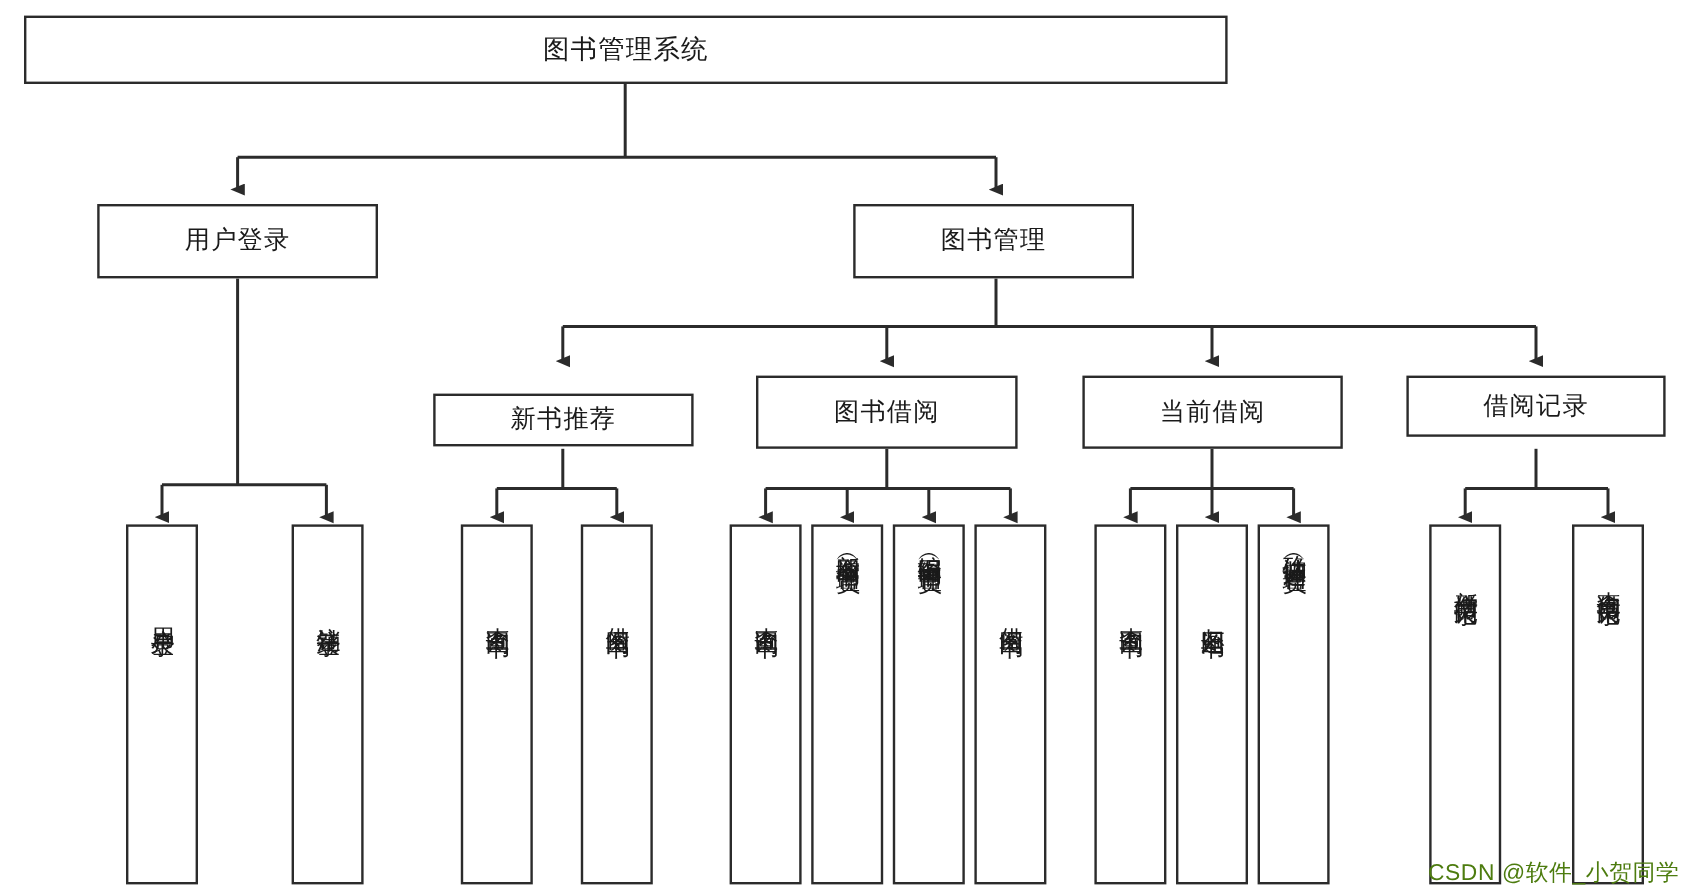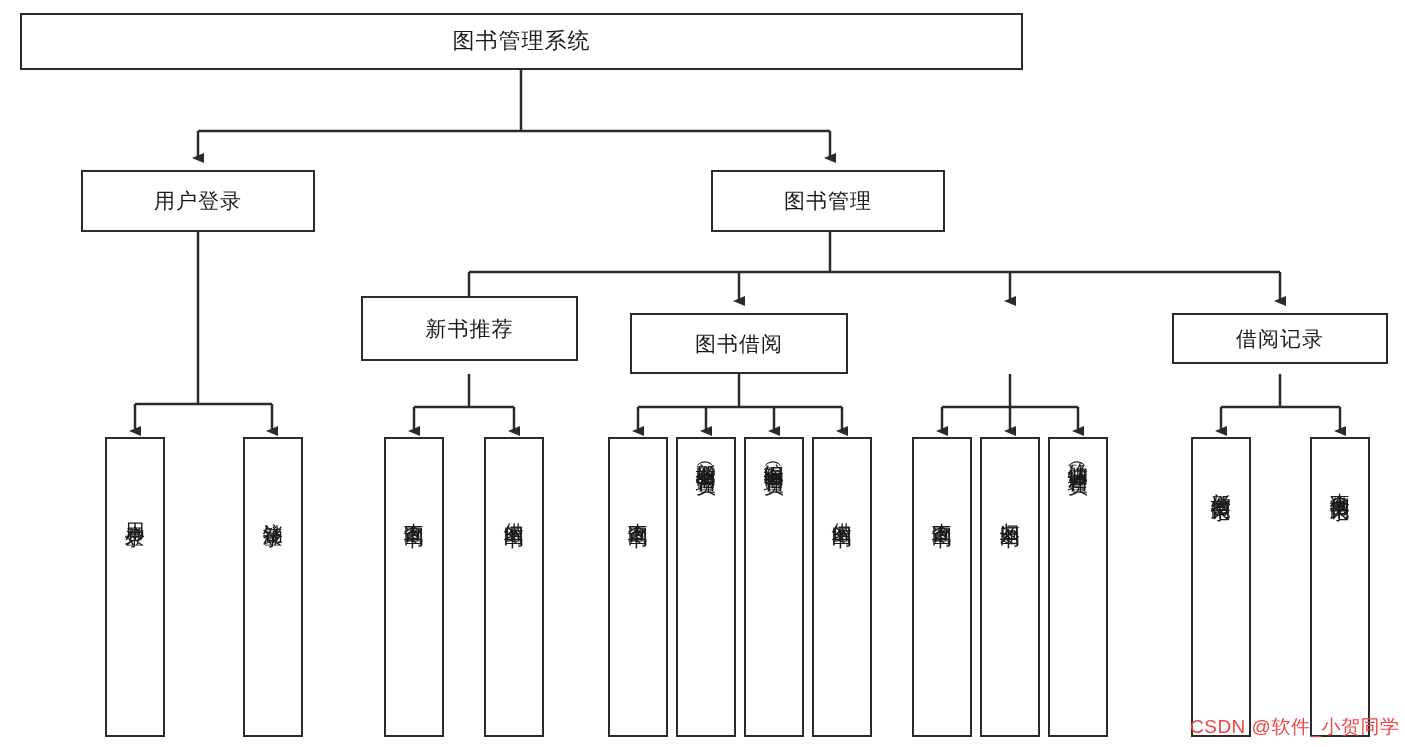--- a/index.html
+++ b/index.html
@@ -56,21 +56,21 @@
     font-size: 20px;
     line-height: 1.42;
     letter-spacing: 2px;
     text-align: left;
     color: #1a1a1a;
     white-space: nowrap;
   }
   .watermark {
     position: absolute;
     font-size: 19px;
-    color: #ef4444;
+    color: #4d7c0f;
     letter-spacing: 0.5px;
     white-space: nowrap;
     font-family: "Liberation Sans", "DejaVu Sans", sans-serif;
   }
 </style>
 </head>
 <body>
 
 <div id="diagram">
 
@@ -128,25 +128,28 @@
     <span>图书管理系统</span>
   </div>
 
   <div class="node node-h" style="left:81px; top:170px; width:234px; height:62px;">
     <span>用户登录</span>
   </div>
   <div class="node node-h" style="left:711px; top:170px; width:234px; height:62px;align-items:center;">
     <span>图书管理</span>
   </div>
 
-  <div class="node node-h" style="left:361px; top:296px; width:217px; height:65px;">
+  <div class="node node-h" style="left:361px; top:328px; width:217px; height:44px;">
     <span>新书推荐</span>
   </div>
   <div class="node node-h" style="left:630px; top:313px; width:218px; height:61px;">
     <span>图书借阅</span>
+  </div>
+  <div class="node node-h" style="left:902px; top:313px; width:217px; height:61px;">
+    <span>当前借阅</span>
   </div>
   <div class="node node-h" style="left:1172px; top:313px; width:216px; height:51px;">
     <span>借阅记录</span>
   </div>
 
   <div class="node node-v" style="left:105px; top:437px; width:60px; height:300px; padding-top:68px;">
     <span class="vlabel">用户登录</span>
   </div>
   <div class="node node-v" style="left:243px; top:437px; width:60px; height:300px; padding-top:68px;">
     <span class="vlabel">注销登录</span>

